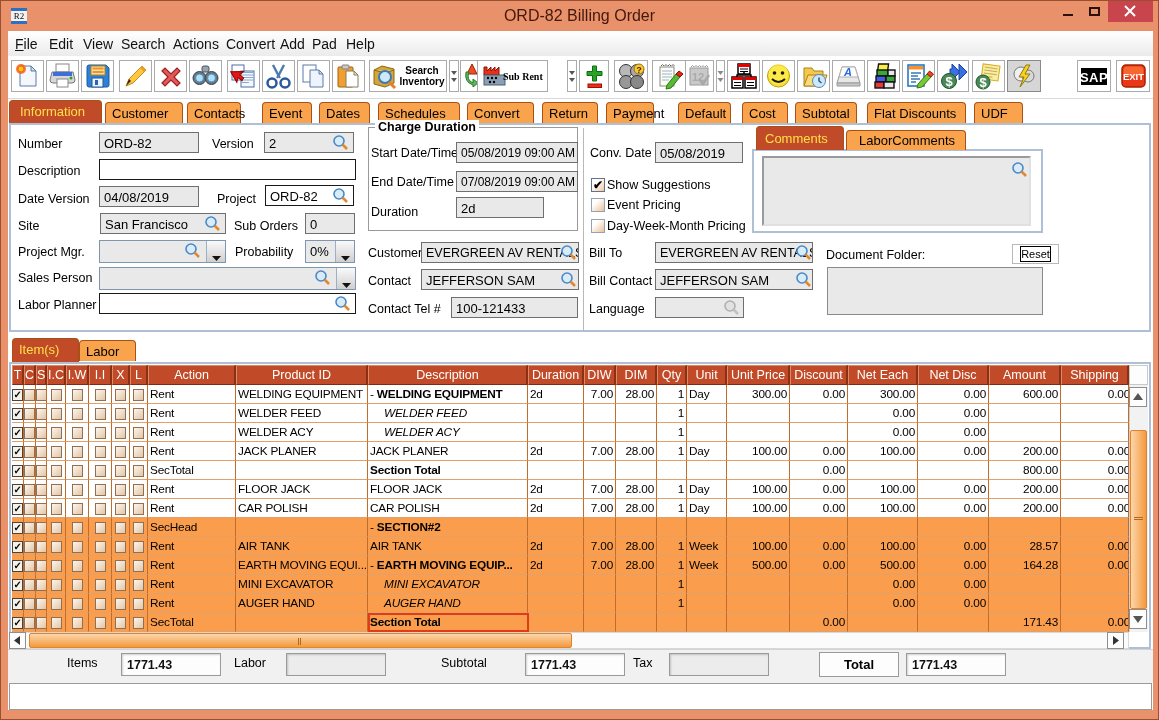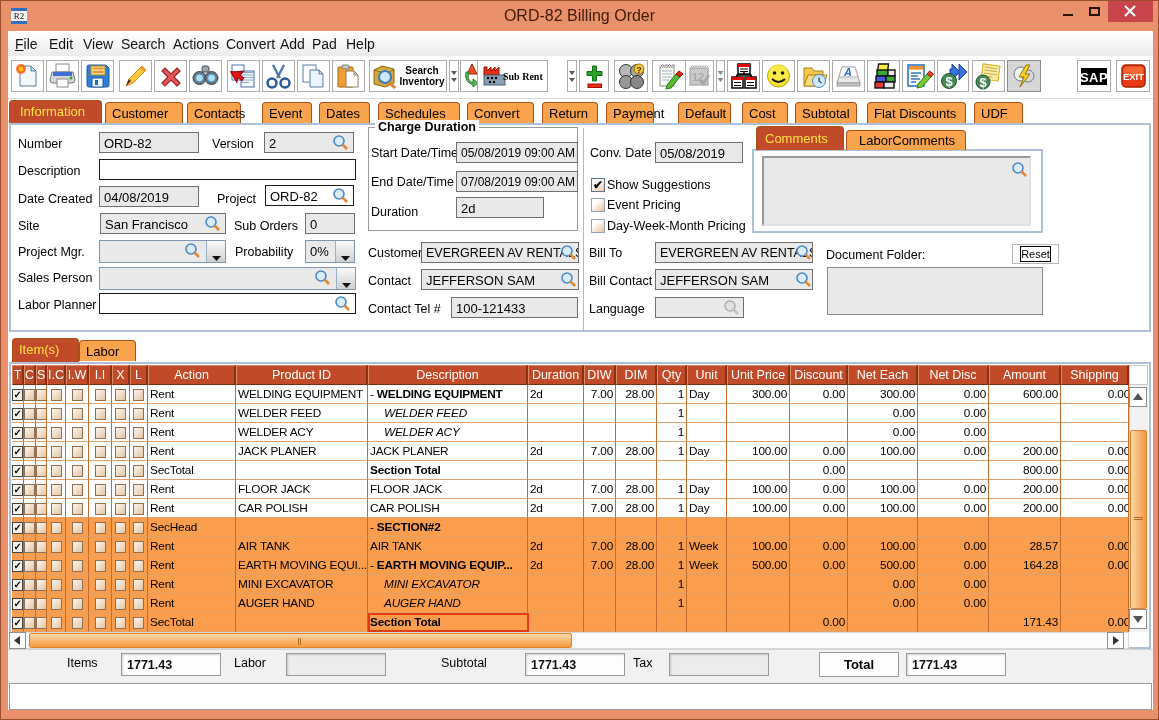--- a/index.html
+++ b/index.html
@@ -288,21 +288,21 @@
     <div class="lbl" style="left:17px; top:136px;">Number</div>
     <div class="inp" style="left:98px; top:131px; width:100px;">ORD-82</div>
     <div class="lbl" style="left:211px; top:136px;">Version</div>
     <div class="inp" style="left:263px; top:131px; width:90px;">2</div>
     <svg class="mag" style="left:331px; top:133px;" viewBox="0 0 17 17">
         <circle cx="7" cy="7" r="5" fill="#d8ecf8" stroke="#4a88c8" stroke-width="1.6"></circle>
         <path d="M10.5 10.5 l4.5 4.5" stroke="#e08830" stroke-width="2.5"></path>
       </svg>
     <div class="lbl" style="left:17px; top:163px;">Description</div>
     <div class="inp inpw" style="left:98px; top:158px; width:257px;"></div>
-    <div class="lbl" style="left:17px; top:191px;">Date Created</div>
+    <div class="lbl" style="left:17px; top:191px;">Date Version</div>
     <div class="inp" style="left:98px; top:185px; width:100px;">04/08/2019</div>
     <div class="lbl" style="left:216px; top:191px;">Project</div>
     <div class="inp inpw" style="left:264px; top:184px; width:89px;">ORD-82</div>
     <svg class="mag" style="left:331px; top:186px;" viewBox="0 0 17 17">
         <circle cx="7" cy="7" r="5" fill="#d8ecf8" stroke="#4a88c8" stroke-width="1.6"></circle>
         <path d="M10.5 10.5 l4.5 4.5" stroke="#e08830" stroke-width="2.5"></path>
       </svg>
     <div class="lbl" style="left:17px; top:218px;">Site</div>
     <div class="inp" style="left:99px; top:212px; width:126px;">San Francisco</div>
     <svg class="mag" style="left:203px; top:214px;" viewBox="0 0 17 17">

